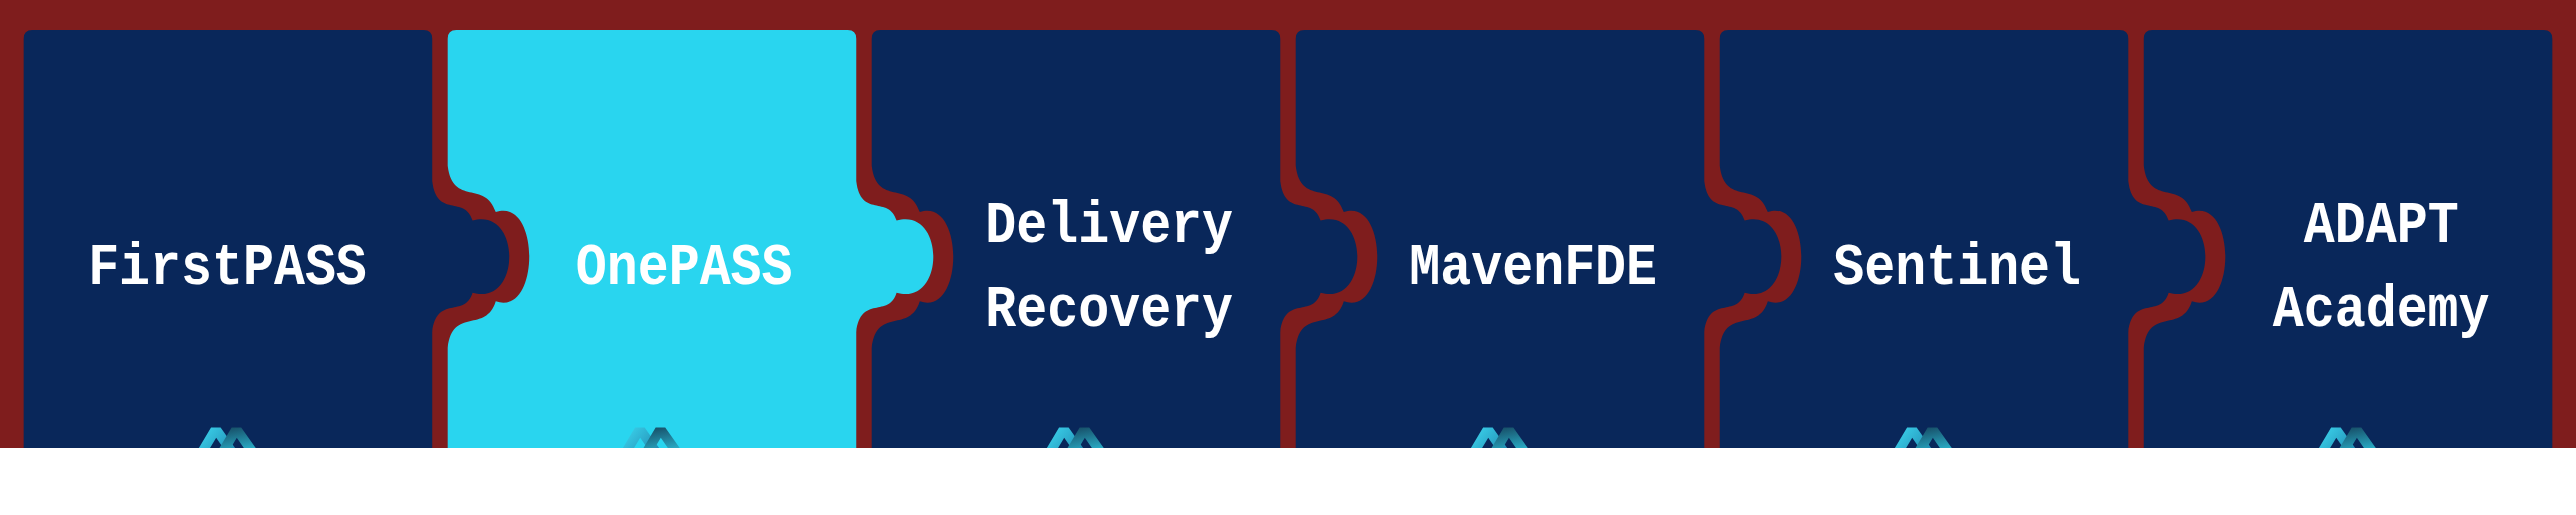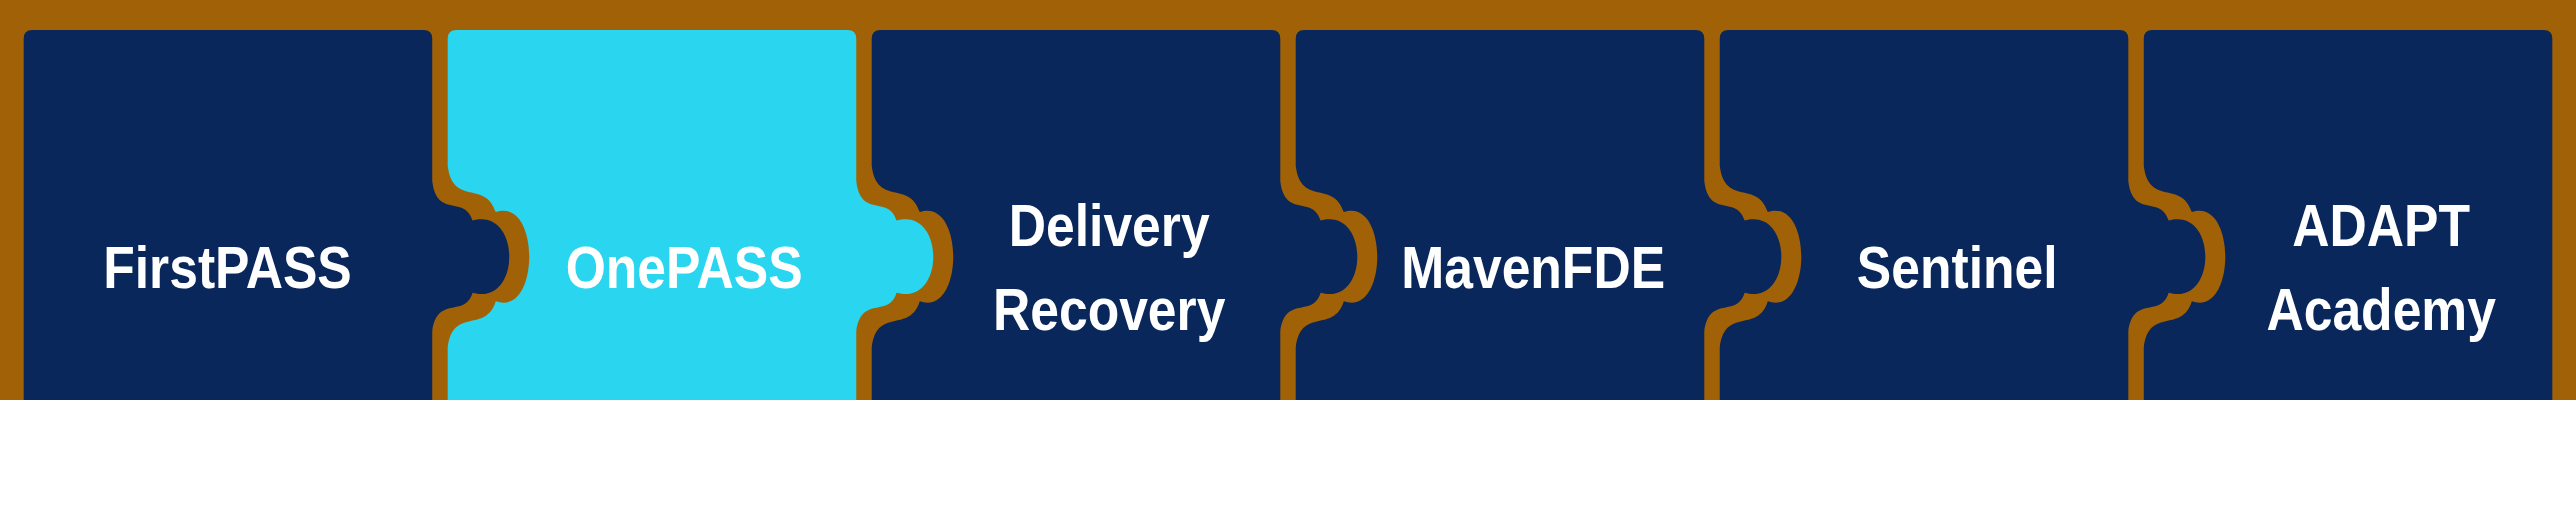--- a/index.html
+++ b/index.html
@@ -1,21 +1,21 @@
 <!DOCTYPE html>
 <html style="font-size:13.7px"><head>
 <meta charset="utf-8">
 <style>
   html,body{margin:0;padding:0;background:#ffffff;}
   #banner{
     position:relative;
-    width:2576px;height:400px;
-    background:#a16207;
+    width:2576px;height:448px;
+    background:#7f1d1d;
     overflow:hidden;
-    font-family:Liberation Sans, sans-serif;
+    font-family:Liberation Mono, monospace;
   }
   #pieces-svg{position:absolute;left:0;top:0;width:2576px;height:515px;display:block;}
   .piece-label{
     position:absolute;
     top:30px;height:453px;width:409px;
     box-sizing:border-box;
     display:flex;flex-direction:column;align-items:center;justify-content:center;
     padding-top:22px;
     color:#ffffff;
     font-size:60px;font-weight:bold;line-height:84px;

